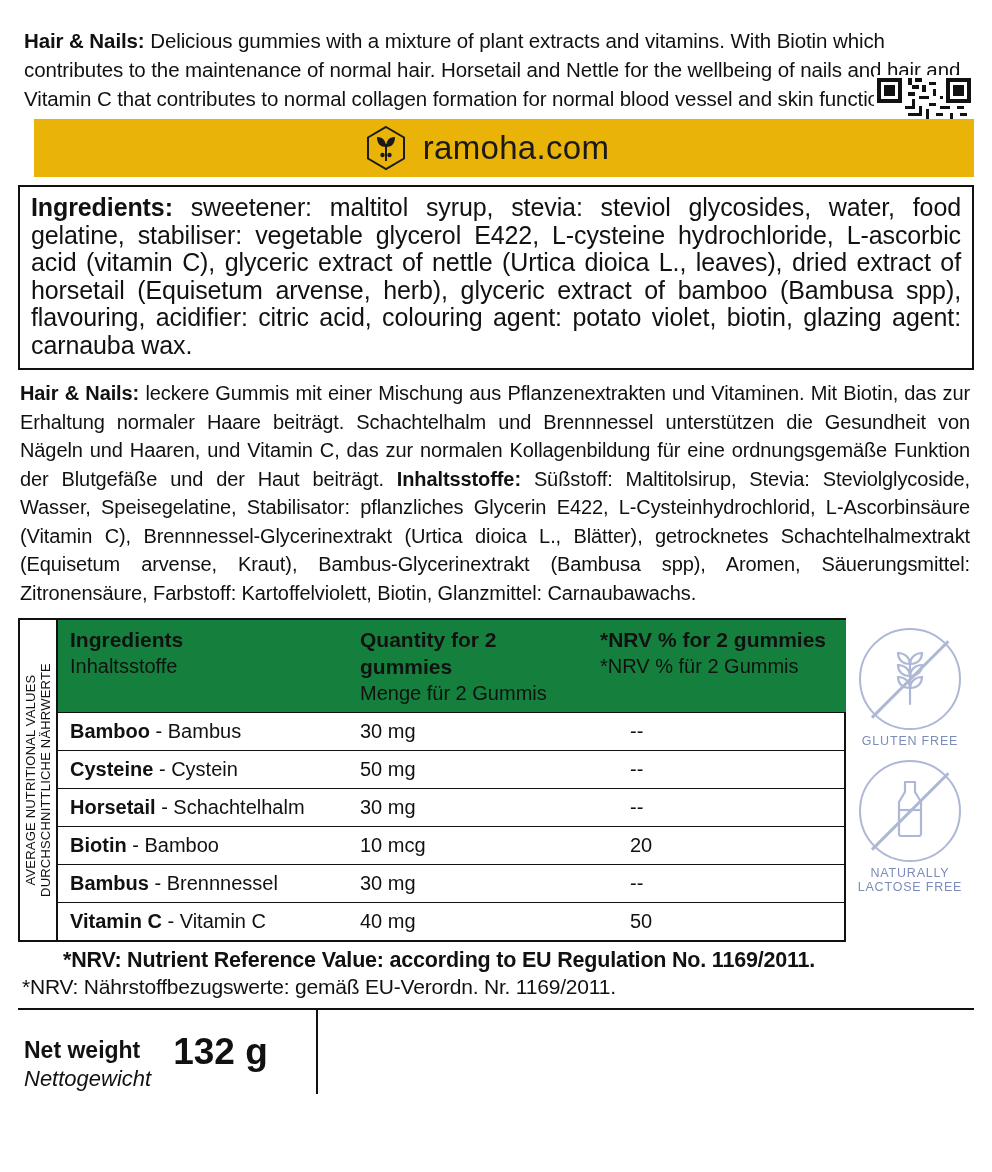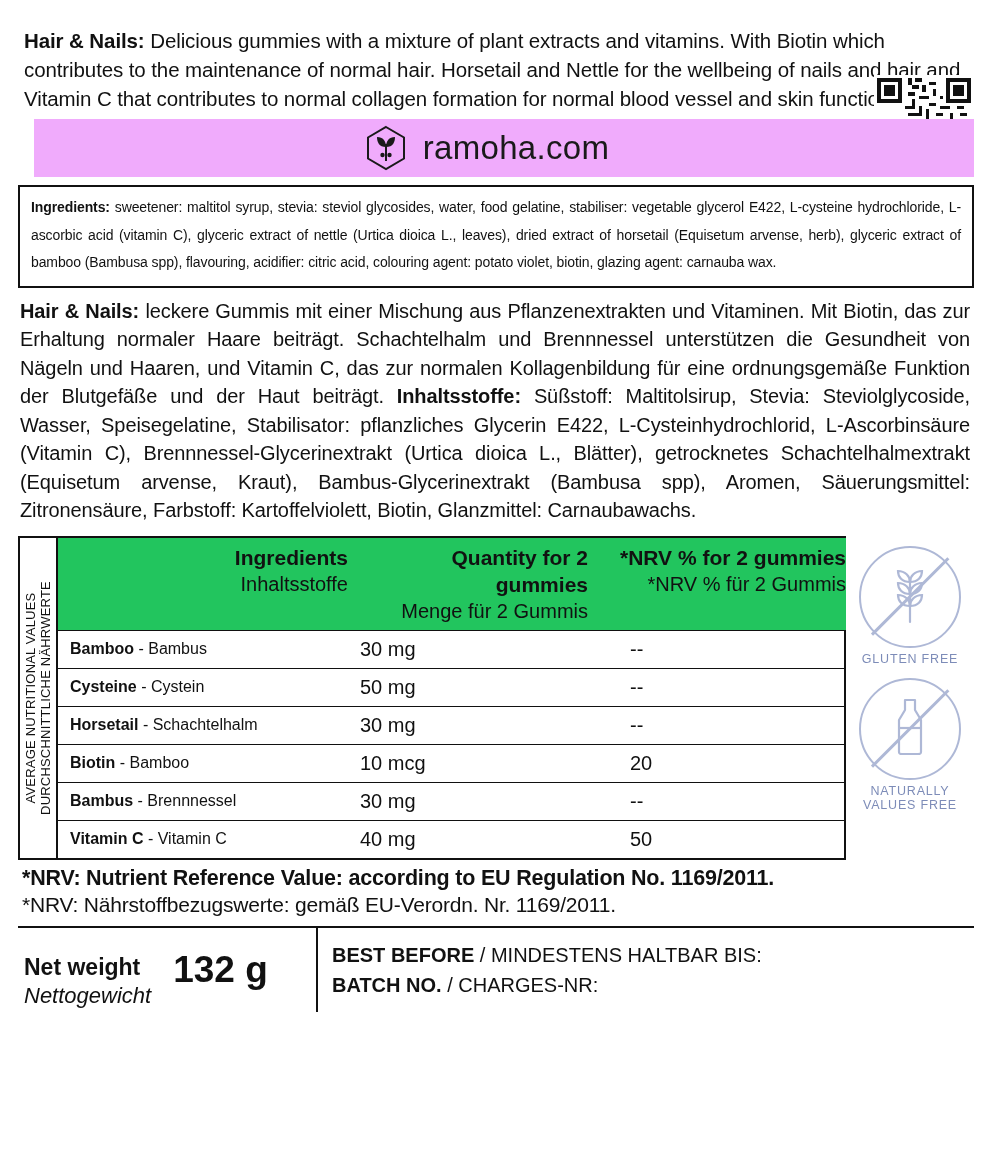--- a/index.html
+++ b/index.html
@@ -30,21 +30,21 @@
     margin: 0 0 6px 0;
     padding: 0 6px 0 6px;
     text-align: left;
   }
   .intro b { font-weight: bold; }
 
   
   .brandband {
     position: relative;
     height: 58px;
-    background: #f0abfc;
+    background: #eab308;
     display: flex;
     align-items: center;
     justify-content: center;
     margin: 4px 0 0 16px;
   }
   .brandband .brandinner {
     display: flex;
     align-items: center;
     gap: 14px;
     transform: translateX(-18px);
@@ -63,21 +63,21 @@
     width: 100px;
     height: 100px;
     background: #ffffff;
   }
 
   
   .ing-box {
     border: 2px solid #111111;
     margin-top: 8px;
     padding: 7px 11px 9px 11px;
-    font-size: 14px;
+    font-size: 25px;
     line-height: 27.5px;
     letter-spacing: -0.1px;
     text-align: justify;
   }
   .ing-box b { font-weight: bold; }
 
   
   .de {
     font-size: 20px;
     line-height: 28.5px;
@@ -111,39 +111,38 @@
     transform: rotate(-90deg);
     white-space: nowrap;
     font-size: 13px;
     line-height: 15px;
     letter-spacing: 0.2px;
     text-align: center;
   }
   .vert-label .vtxt .l2 { display: block; }
   .tbl { flex: 1; }
   .thead {
-    background: #22c55e;
+    background: #15803d;
     display: flex;
     padding: 6px 0 6px 0;
-    text-align: right;
   }
   .thead .c { padding-left: 12px; }
   .row {
     display: flex;
     border-top: 1.5px solid #111111;
     align-items: center;
     height: 38px;
   }
   .row:first-child { border-top: none; }
   .c1 { width: 290px; padding-left: 12px; }
   .c2 { width: 240px; padding-left: 12px; }
   .c3 { width: 258px; padding-left: 12px; }
   .hl1 { font-size: 21px; font-weight: bold; line-height: 27px; }
   .hl2 { font-size: 20px; line-height: 26px; }
-  .cellname { font-size: 16px; }
+  .cellname { font-size: 20px; }
   .cellname b { font-weight: bold; }
   .cellval { font-size: 20px; }
   .cellnrv { font-size: 20px; padding-left: 42px; }
 
   
   .badges {
     flex: 1;
     display: flex;
     flex-direction: column;
     align-items: center;
@@ -180,20 +179,21 @@
     line-height: 14px;
   }
 
   
   .nrv1 {
     font-size: 21.5px;
     font-weight: bold;
     margin-top: 6px;
     padding-left: 4px;
     letter-spacing: -0.2px;
+    margin-left: 41px;
   }
   .nrv2 {
     font-size: 21px;
     margin-top: 2px;
     padding-left: 4px;
     letter-spacing: -0.2px;
   }
 
   
   .bottom {
@@ -418,35 +418,31 @@
           <span>
             <svg width="44" height="62" viewBox="0 0 44 62">
               <g stroke="#aeb8d6" stroke-width="2.2" fill="none" stroke-linejoin="round">
                 <path d="M17 4 L27 4 L27 14 L33 24 L33 56 C33 58 32 58 30 58 L14 58 C12 58 11 58 11 56 L11 24 L17 14 Z"></path>
                 <path d="M11 32 L33 32"></path>
               </g>
             </svg>
           </span>
         </div>
         <div class="cap">NATURALLY</div>
-        <div class="cap">VALUES FREE</div>
+        <div class="cap">LACTOSE FREE</div>
       </div>
     </div>
   </div>
 
   <div class="nrv1">*NRV: Nutrient Reference Value: according to EU Regulation No. 1169/2011.</div>
   <div class="nrv2">*NRV: Nährstoffbezugswerte: gemäß EU-Verordn. Nr. 1169/2011.</div>
 
   <div class="bottom">
     <div class="bl">
       <div class="txt">
         <div class="t1">Net weight</div>
         <div class="t2">Nettogewicht</div>
       </div>
       <div class="wt">132 g</div>
     </div>
-    <div class="br">
-      <div class="line"><b>BEST BEFORE</b><span> / MINDESTENS HALTBAR BIS:</span></div>
-      <div class="line"><b>BATCH NO.</b><span> / CHARGES-NR:</span></div>
-    </div>
   </div>
 
 </div>
 
 </body></html>

